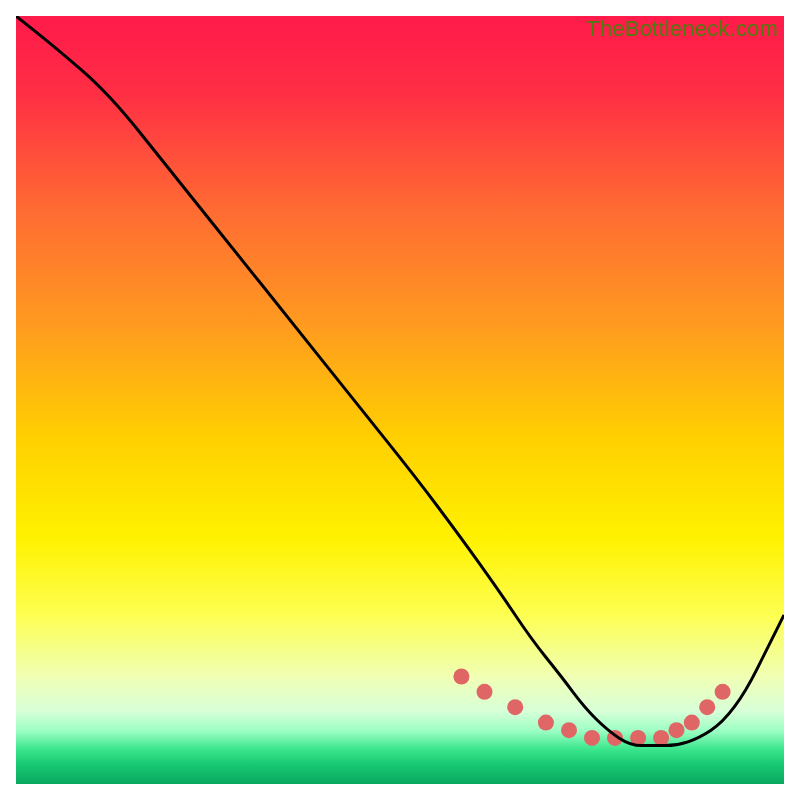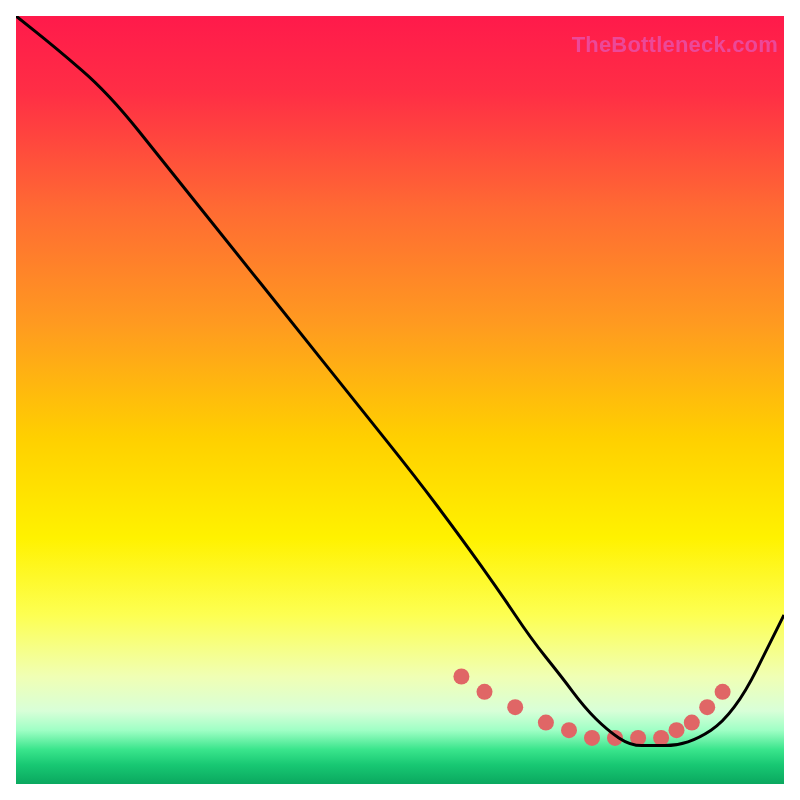--- a/index.html
+++ b/index.html
@@ -33,25 +33,25 @@
   }
   .curve-svg {
     position: absolute;
     left: 0;
     top: 0;
     width: 100%;
     height: 100%;
   }
   .watermark {
     position: absolute;
-    top: 16px;
+    top: 0;
     right: 6px;
     font-size: 22px;
-    font-weight: 700;
-    color: #ec4899;
+    font-weight: 400;
+    color: #4d7c0f;
     letter-spacing: 0.2px;
     user-select: none;
   }
 </style>
 </head>
 <body>
 
 <div class="frame">
 
   <div class="plot-area">

